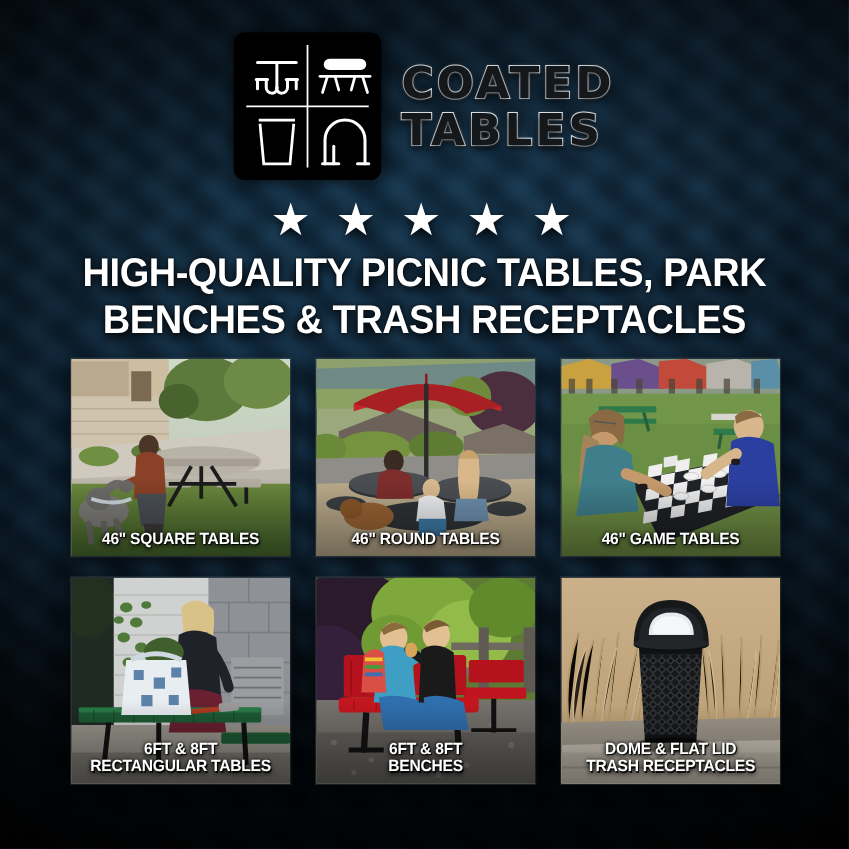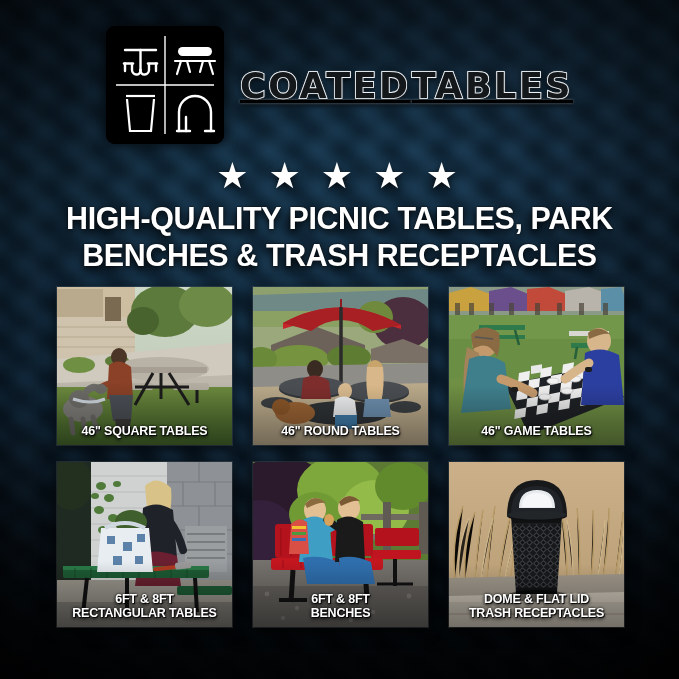--- a/index.html
+++ b/index.html
@@ -80,24 +80,23 @@
     background: #000;
     border-radius: 9px;
     position: relative;
     flex: 0 0 auto;
     box-shadow: 0 0 14px rgba(0,0,0,.75);
   }
   .logo-mark svg { display: block; width: 118px; height: 118px; }
 
   .wordmark {
     display: flex;
-    flex-direction: row;
+    flex-direction: column;
     gap: 1px;
     padding-top: 2px;
-    text-decoration: underline;
   }
   .wordmark div {
     font-family: "DejaVu Sans", sans-serif;
     font-weight: 700;
     font-size: 35px;
     line-height: 1.05;
     letter-spacing: 2.5px;
     color: #15181b;
     -webkit-text-stroke: 1.6px #eef3f7;
     paint-order: stroke fill;

